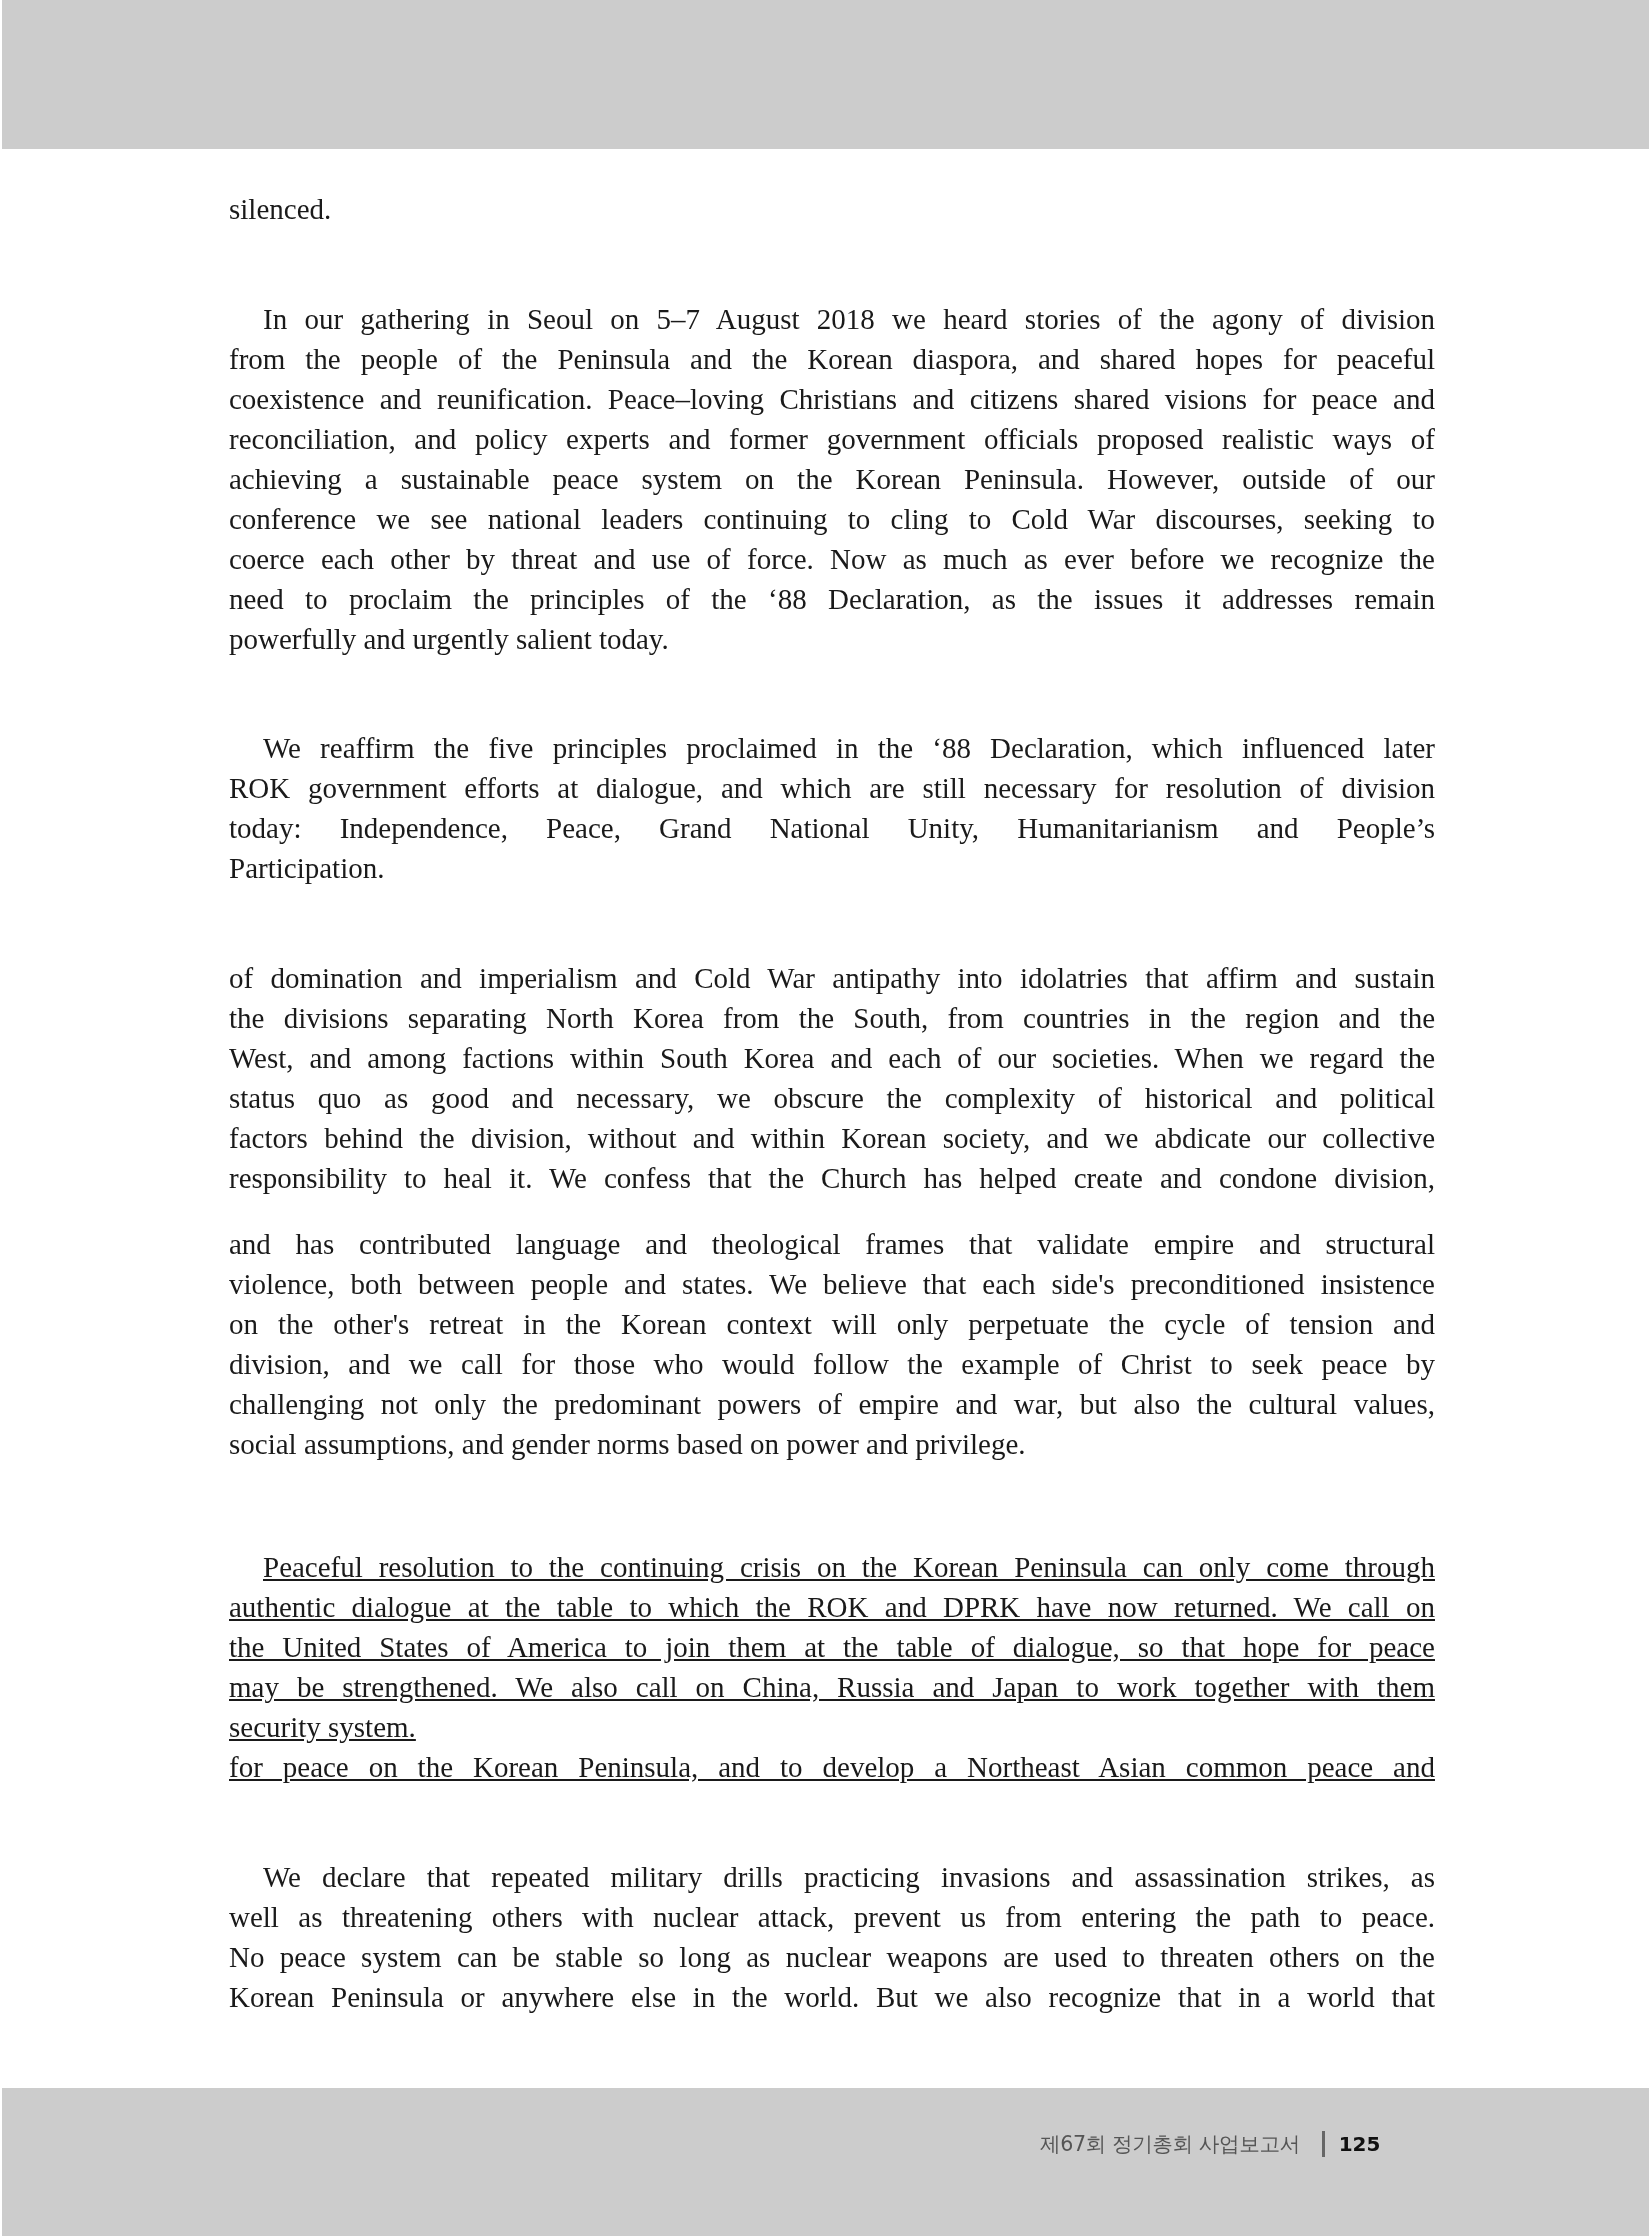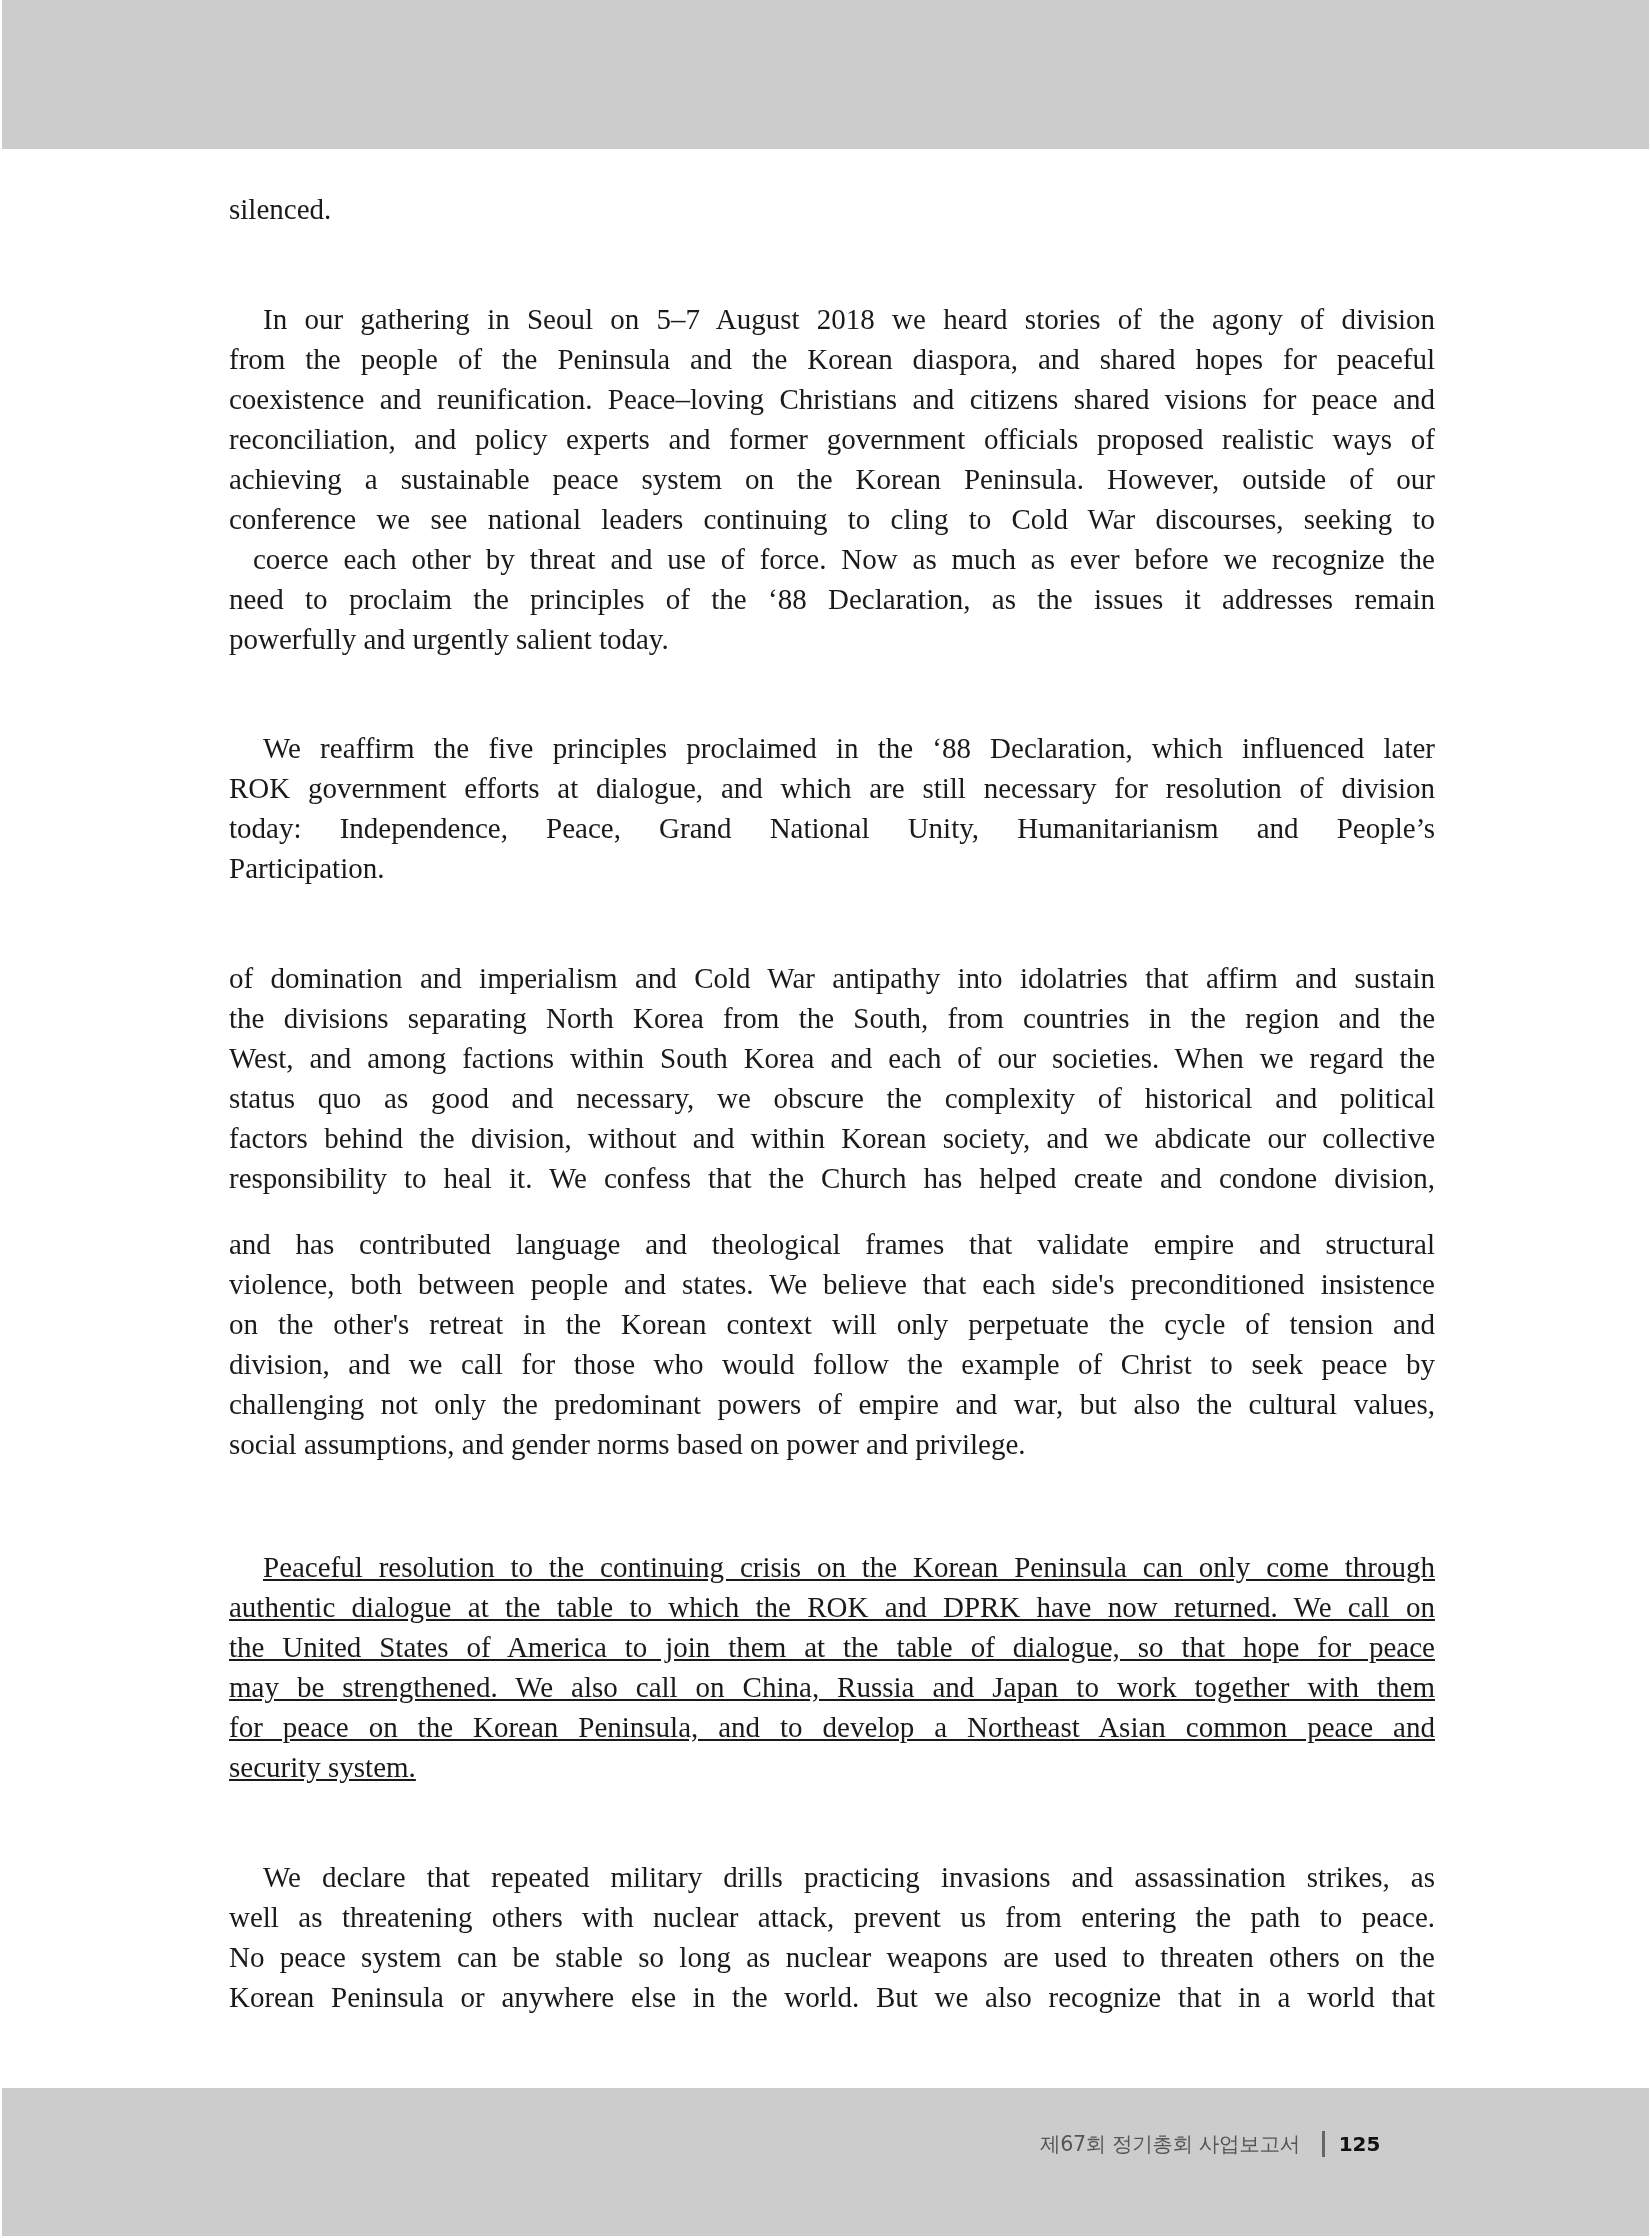--- a/index.html
+++ b/index.html
@@ -49,21 +49,21 @@
   <span class="line last" style="white-space: normal;">silenced.</span>
 </div>
 
 <div class="para" style="top:299px;">
   <span class="line first" style="white-space: normal;">In our gathering in Seoul on 5–7 August 2018 we heard stories of the agony of division</span>
   <span class="line" style="white-space: normal;">from the people of the Peninsula and the Korean diaspora, and shared hopes for peaceful</span>
   <span class="line" style="white-space: normal;">coexistence and reunification. Peace–loving Christians and citizens shared visions for peace and</span>
   <span class="line" style="white-space: normal;">reconciliation, and policy experts and former government officials proposed realistic ways of</span>
   <span class="line" style="white-space: normal;">achieving a sustainable peace system on the Korean Peninsula. However, outside of our</span>
   <span class="line" style="white-space: normal;">conference we see national leaders continuing to cling to Cold War discourses, seeking to</span>
-  <span class="line" style="white-space: normal; margin-left: 24px;">coerce each other by threat and use of force. Now as much as ever before we recognize the</span>
+  <span class="line" style="white-space: normal;">coerce each other by threat and use of force. Now as much as ever before we recognize the</span>
   <span class="line" style="white-space: normal;">need to proclaim the principles of the ‘88 Declaration, as the issues it addresses remain</span>
   <span class="line last" style="white-space: normal;">powerfully and urgently salient today.</span>
 </div>
 
 <div class="para" style="top:728px;">
   <span class="line first" style="white-space: normal;">We reaffirm the five principles proclaimed in the ‘88 Declaration, which influenced later</span>
   <span class="line" style="white-space: normal;">ROK government efforts at dialogue, and which are still necessary for resolution of division</span>
   <span class="line" style="white-space: normal;">today: Independence, Peace, Grand National Unity, Humanitarianism and People’s</span>
   <span class="line last" style="white-space: normal;">Participation.</span>
 </div>
@@ -81,22 +81,22 @@
   <span class="line" style="white-space: normal;">division, and we call for those who would follow the example of Christ to seek peace by</span>
   <span class="line" style="white-space: normal;">challenging not only the predominant powers of empire and war, but also the cultural values,</span>
   <span class="line last" style="white-space: normal;">social assumptions, and gender norms based on power and privilege.</span>
 </div>
 
 <div class="para" style="top:1547px;text-decoration:underline;">
   <span class="line first" style="white-space: normal;">Peaceful resolution to the continuing crisis on the Korean Peninsula can only come through</span>
   <span class="line" style="white-space: normal;">authentic dialogue at the table to which the ROK and DPRK have now returned. We call on</span>
   <span class="line" style="white-space: normal;">the United States of America to join them at the table of dialogue, so that hope for peace</span>
   <span class="line" style="white-space: normal;">may be strengthened. We also call on China, Russia and Japan to work together with them</span>
+  <span class="line last" style="white-space: normal;">security system.</span>
   <span class="line" style="white-space: normal;">for peace on the Korean Peninsula, and to develop a Northeast Asian common peace and</span>
-  <span class="line last" style="white-space: normal;">security system.</span>
 </div>
 
 <div class="para" style="top:1857px;">
   <span class="line first" style="white-space: normal;">We declare that repeated military drills practicing invasions and assassination strikes, as</span>
   <span class="line" style="white-space: normal;">well as threatening others with nuclear attack, prevent us from entering the path to peace.</span>
   <span class="line" style="white-space: normal;">No peace system can be stable so long as nuclear weapons are used to threaten others on the</span>
   <span class="line" style="white-space: normal;">Korean Peninsula or anywhere else in the world. But we also recognize that in a world that</span>
 </div>
 
 <div class="footer-band"></div>

